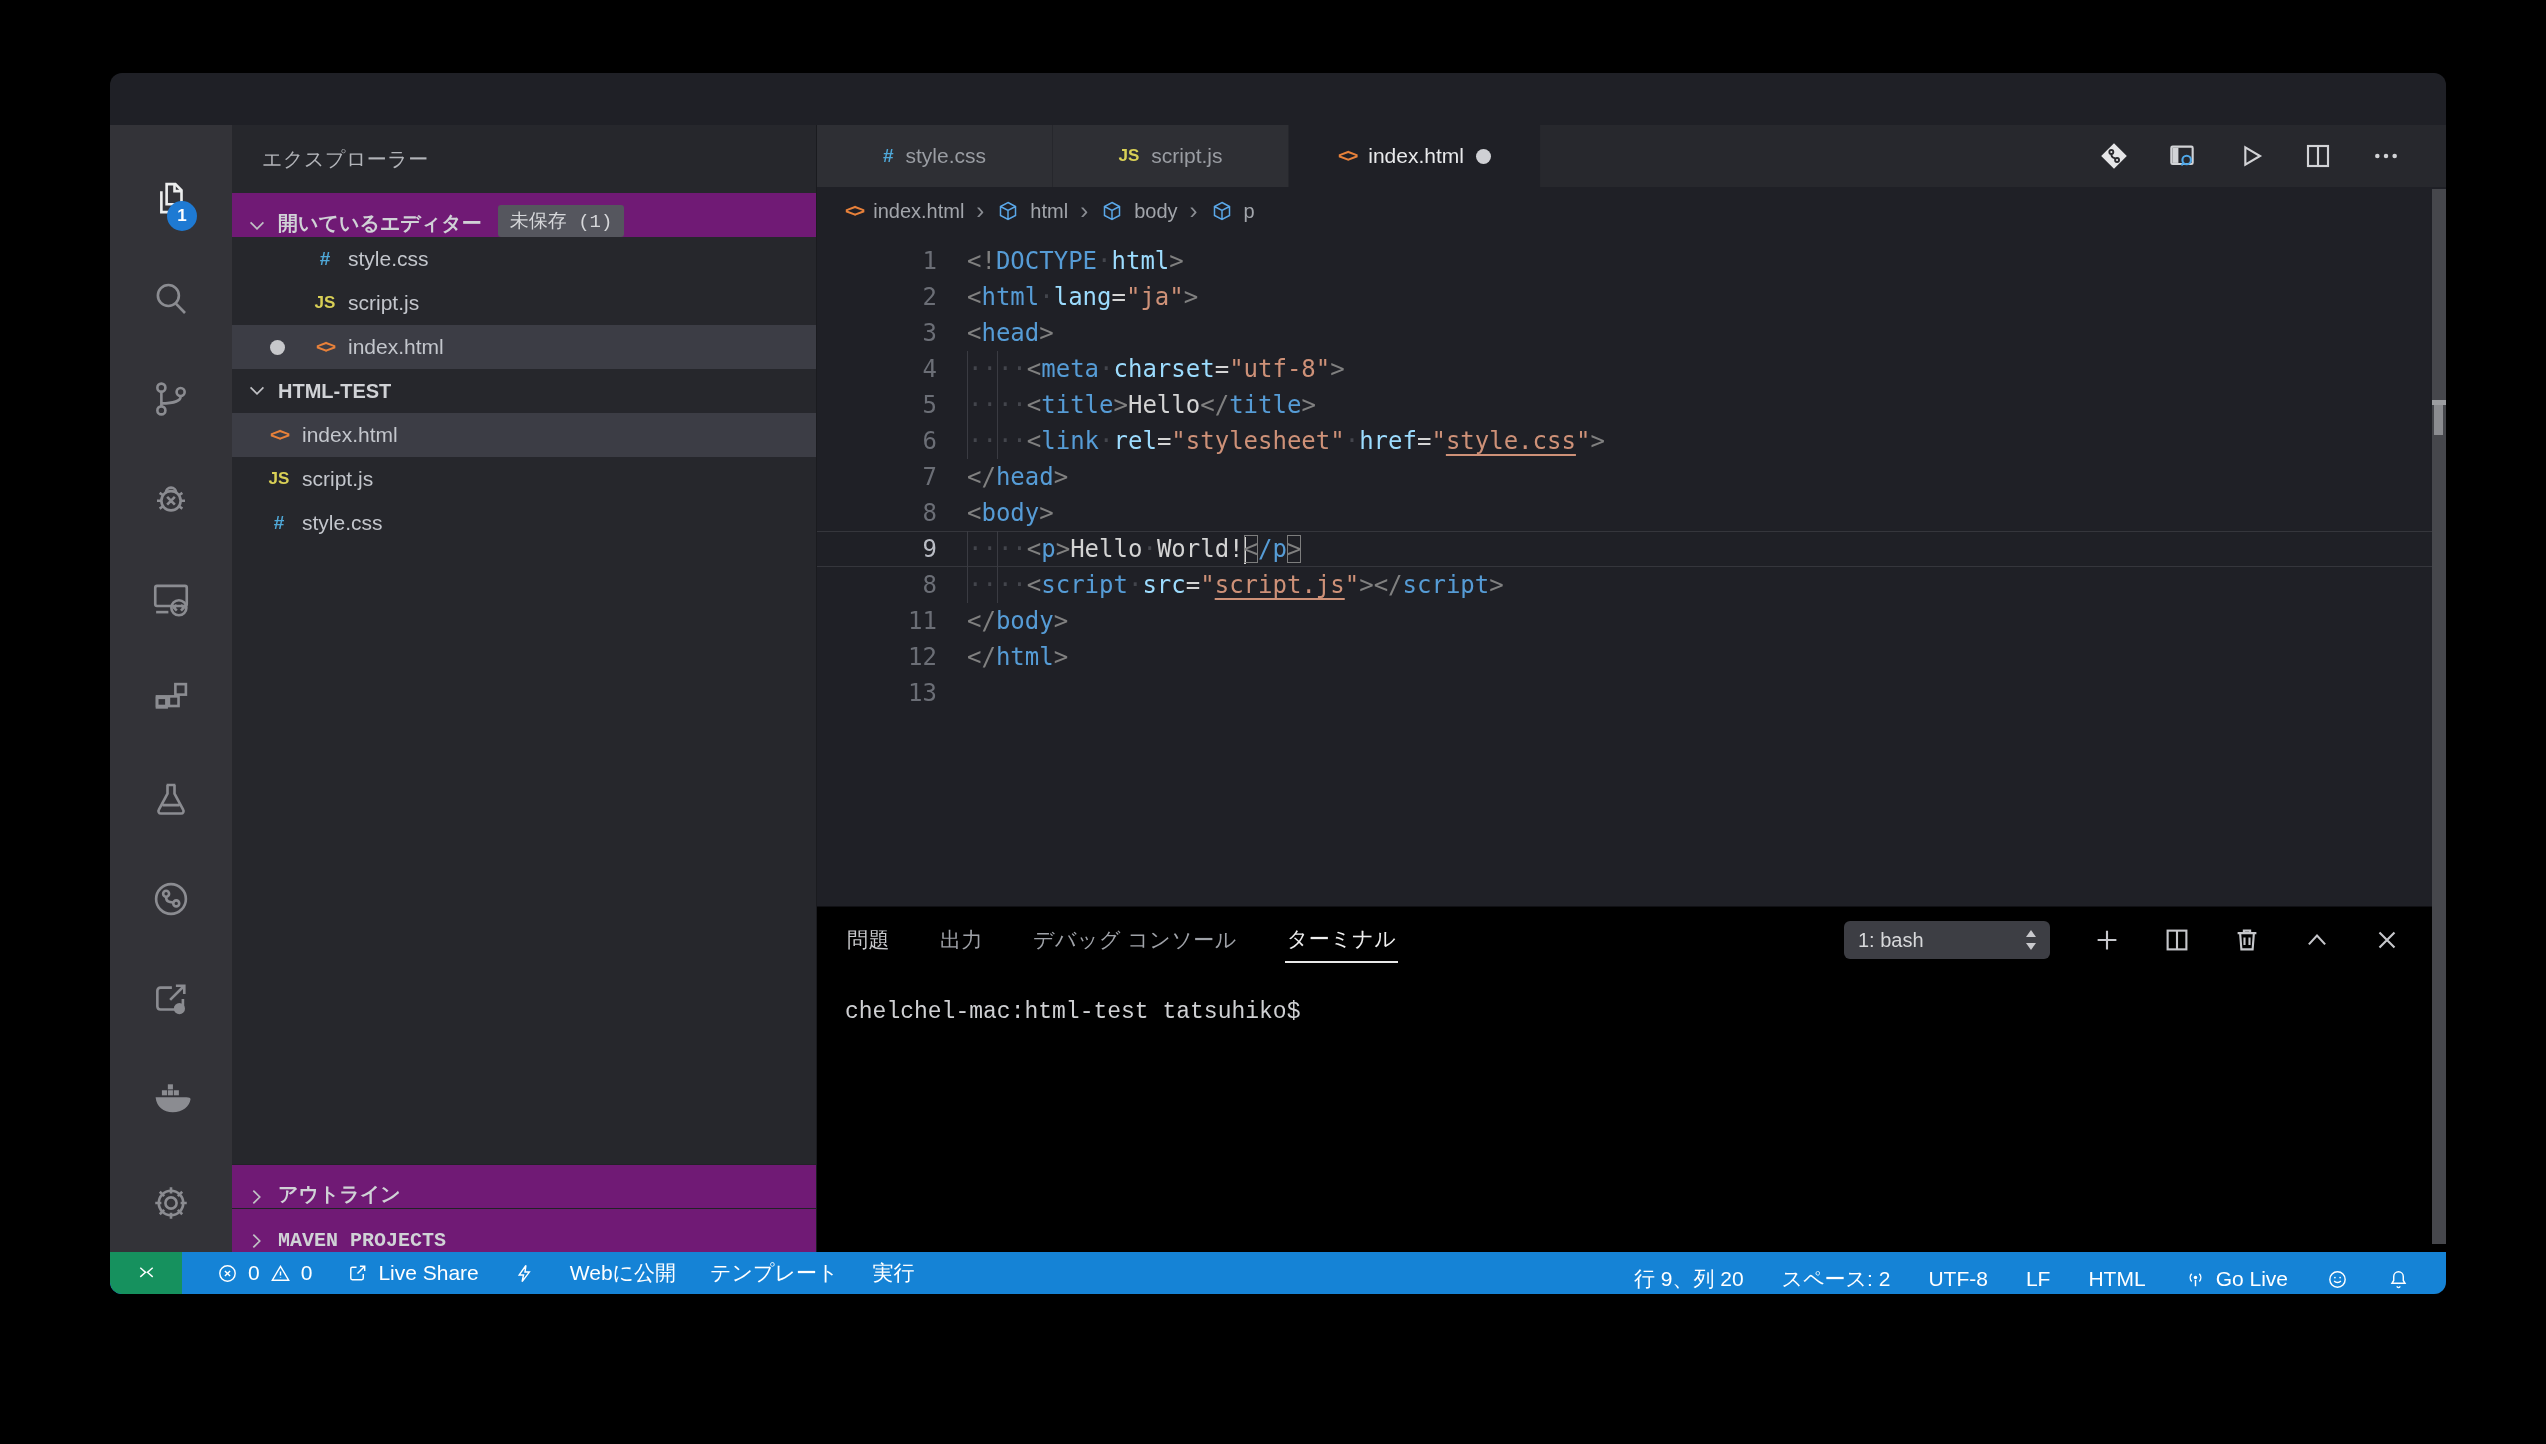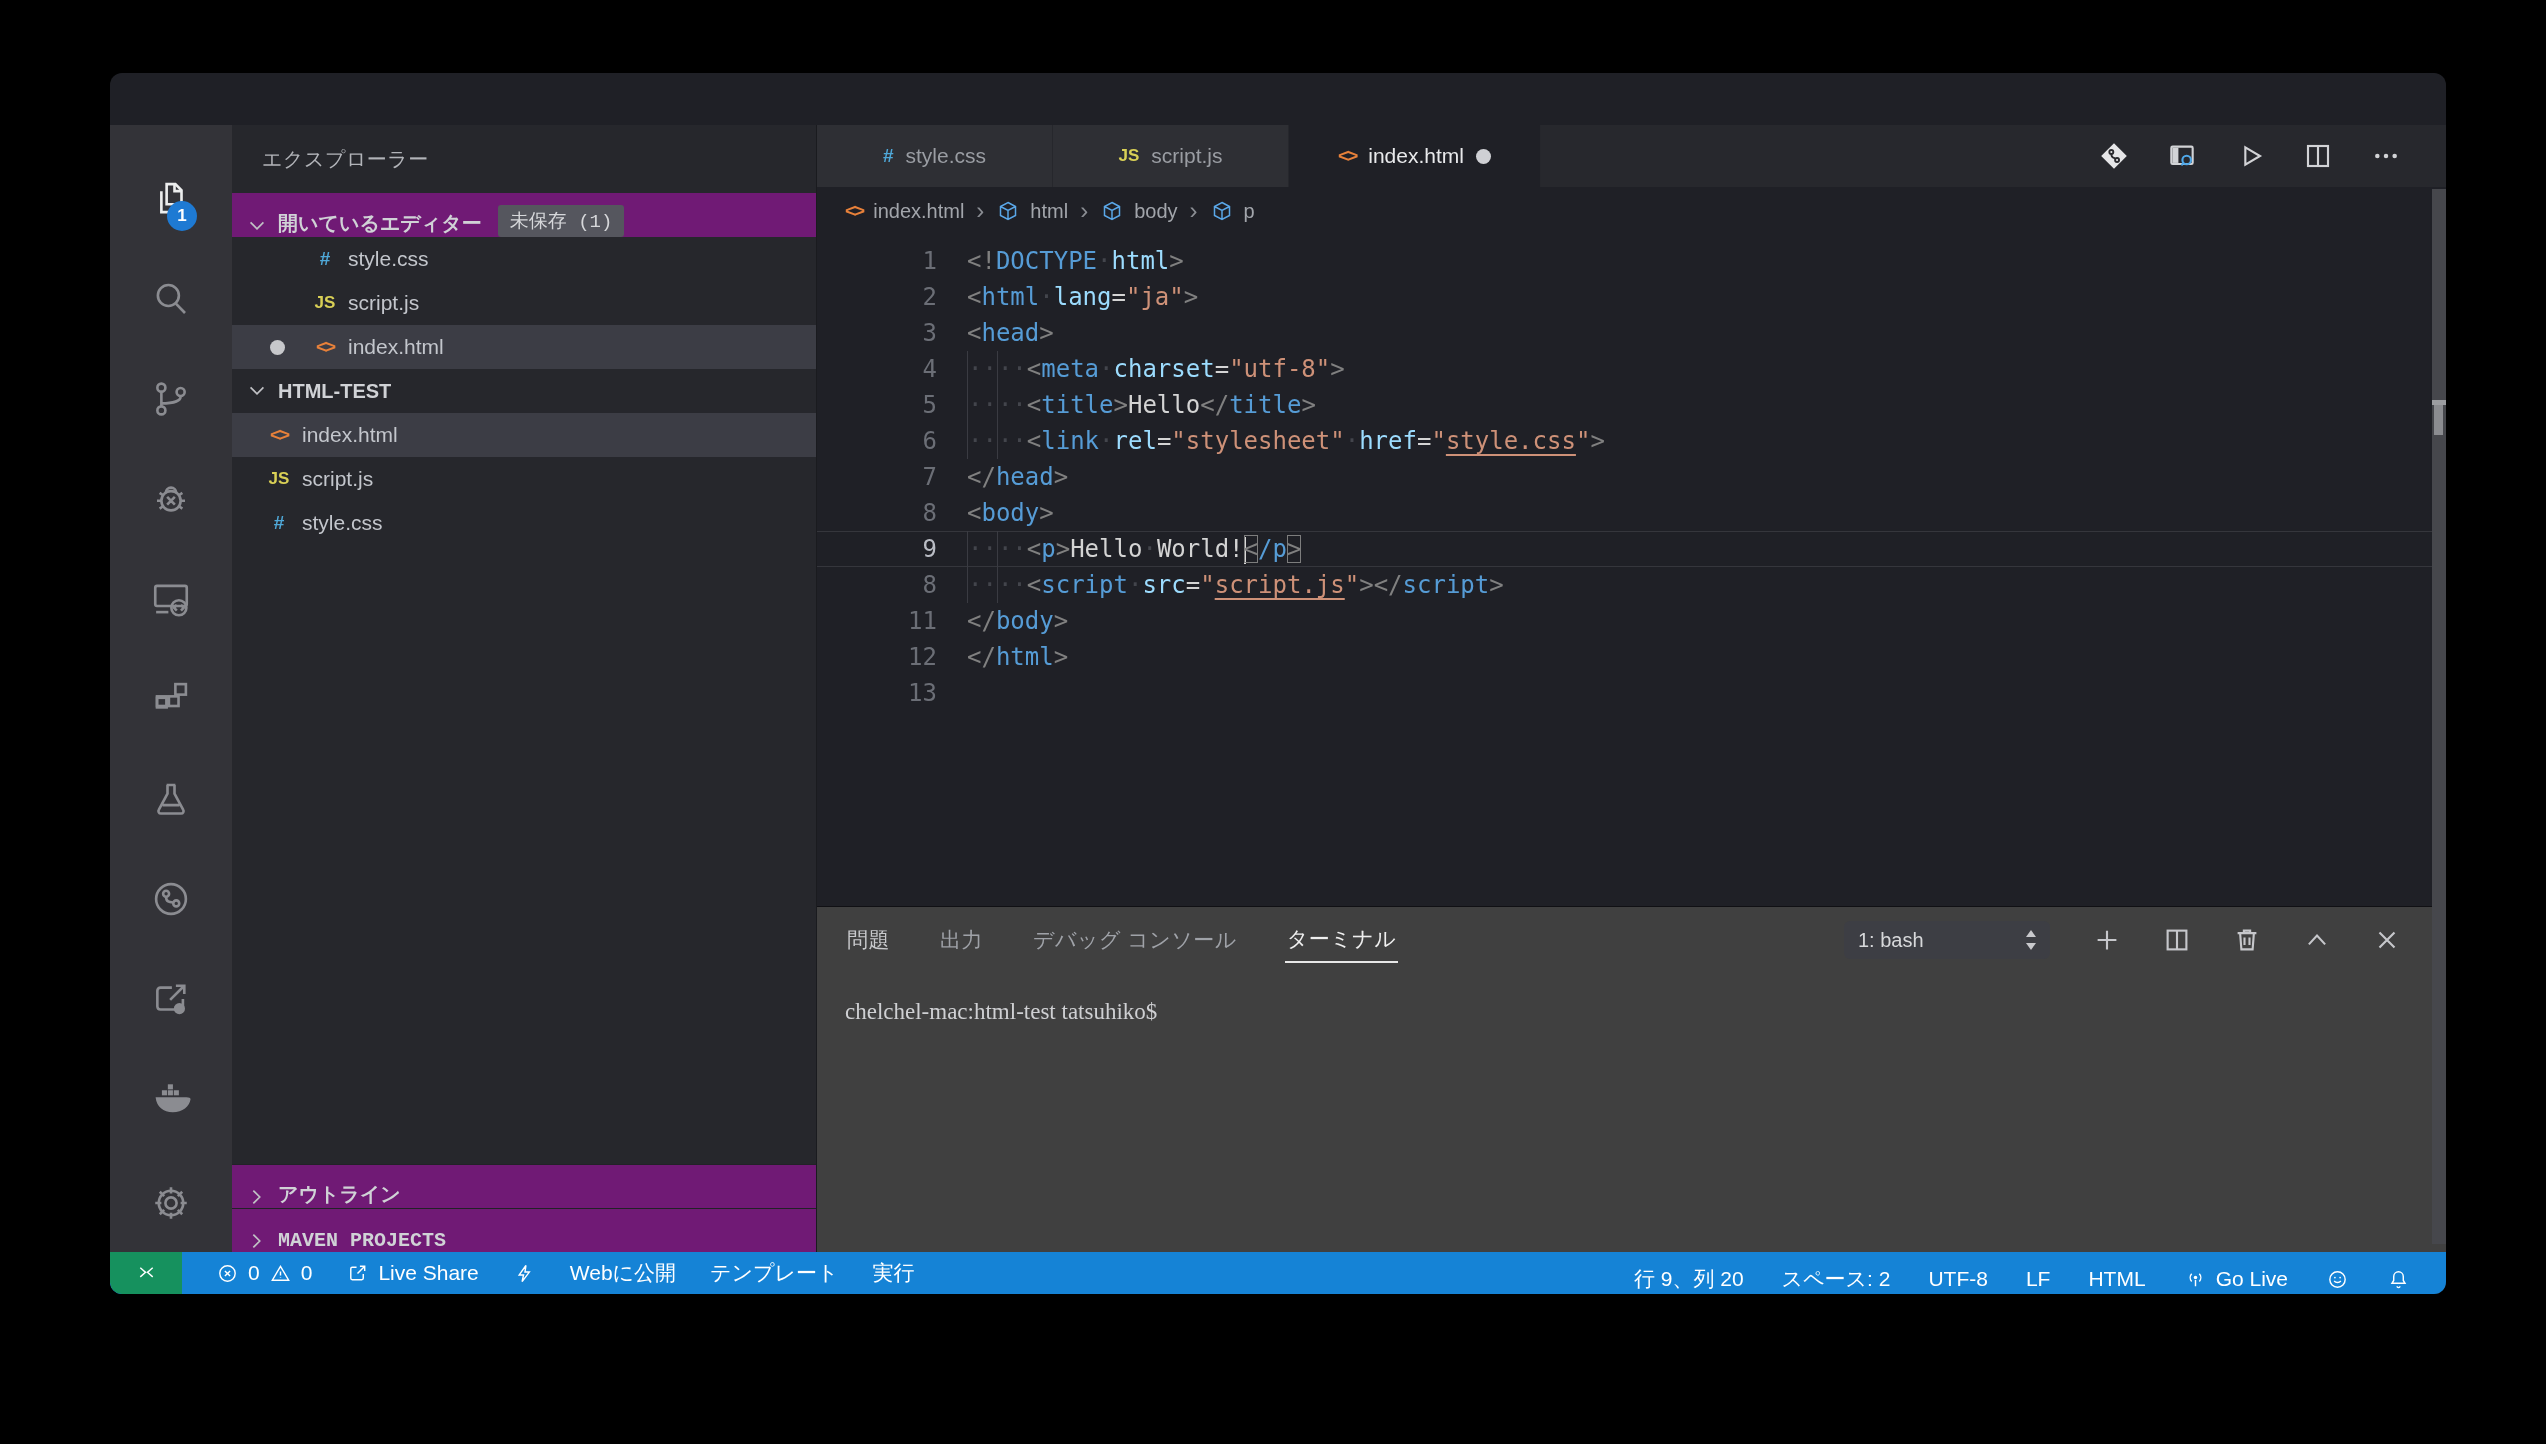--- a/index.html
+++ b/index.html
@@ -77,31 +77,31 @@
   .su{color:#ce9178; text-decoration:underline; text-underline-offset:5px;}
   .ig{display:inline-block; width:0; border-left:1px solid #3a3b42; height:36px; vertical-align:top;}
   .bx{ box-shadow: inset 0 0 0 1px #7d7d7d; }
   .cursor{ display:inline-block; width:2px; height:27px; background:#d8d8d8; vertical-align:middle; margin-right:-2px; }
 
   .scrollbar { position:absolute; right:0; top:64px; bottom:8px; width:14px; background:#46474c; }
   .sb-cap { position:absolute; top:211px; left:0; right:0; height:5px; background:#9c9da1; }
   .sb-thumb { position:absolute; top:216px; left:2px; width:9px; height:30px; background:#8b8c90; }
 
   
-  .panel { height:346px; flex:none; border-top:1px solid #101014; display:flex; flex-direction:column; background:#404040; }
+  .panel { height:346px; flex:none; border-top:1px solid #101014; display:flex; flex-direction:column; background:#000000; }
   .panel-head { height:66px; display:flex; align-items:center; padding:0 44px 0 28px; flex:none; }
   .ptab { font-size:21px; color:#9fa2a8; margin-right:46px; letter-spacing:.5px; padding:8px 2px; }
   .ptab.first { color:#c9cacd; }
   .ptab.active { color:#efefef; border-bottom:2px solid #e8e8e8; }
   .shell-select { margin-left:auto; width:206px; height:38px; background:#3d3e44; border-radius:6px;
     display:flex; align-items:center; padding:0 10px 0 14px; font-size:20px; color:#d7d8da; }
   .shell-select svg { margin-left:auto; width:18px; height:26px; }
   .panel-actions { display:flex; align-items:center; gap:40px; margin-left:42px; }
   .panel-actions svg { width:30px; height:30px; stroke:#c6c7cb; fill:none; stroke-width:1.7; }
-  .term-body { padding:26px 0 0 28px; font-family:Liberation Serif, serif; font-size:23px; color:#cfd0d3; }
+  .term-body { padding:26px 0 0 28px; font-family:Liberation Mono, monospace; font-size:23px; color:#cfd0d3; }
 
   
   .statusbar { position:absolute; left:0; right:0; bottom:0; height:42px; background:#1583d6; color:#fff;
     display:flex; align-items:center; font-size:21px; }
   .remote-seg { width:72px; height:100%; background:#16915e; border-radius:0 0 0 12px;
     display:flex; align-items:center; justify-content:center; flex:none; }
   .sb-item { display:flex; align-items:center; gap:9px; margin-left:34px; }
   .statusbar svg { width:23px; height:23px; stroke:#fff; fill:none; stroke-width:1.5; }
   .sb-right { margin-left:auto; display:flex; align-items:center; gap:38px; padding-right:36px;margin-top:12px; }
   .sb-right .sb-item { margin-left:0; }

